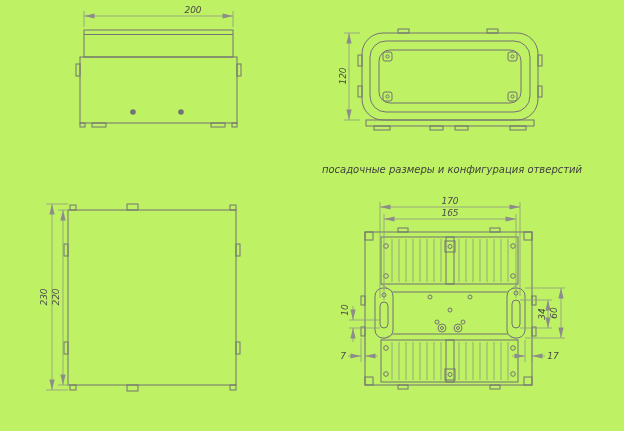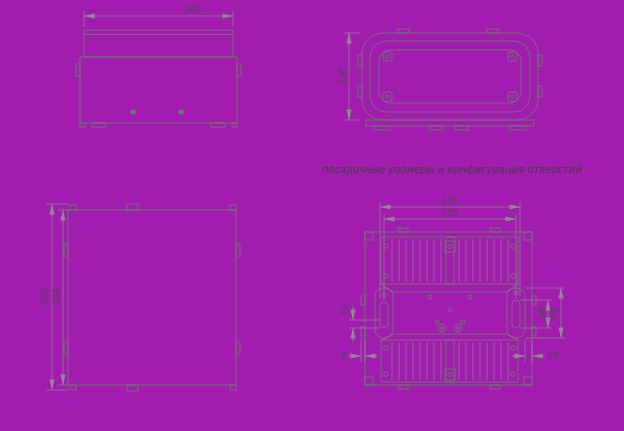--- a/index.html
+++ b/index.html
@@ -1,20 +1,20 @@
 <!DOCTYPE html>
 <html><head>
 <meta charset="utf-8">
 <style>
   html, body { margin: 0; padding: 0; background: #ffffff; }
   .canvas {
     position: relative;
     width: 624px;
     height: 431px;
-    background: #a21caf;
+    background: #bef264;
     overflow: hidden;
     font-family: "DejaVu Sans", sans-serif;
   }
   svg { display: block; }
   .dim {
     font-family: "DejaVu Sans", sans-serif;
     font-style: italic;
     font-size: 9px;
     fill: #4a4a4a;
     stroke: none;

